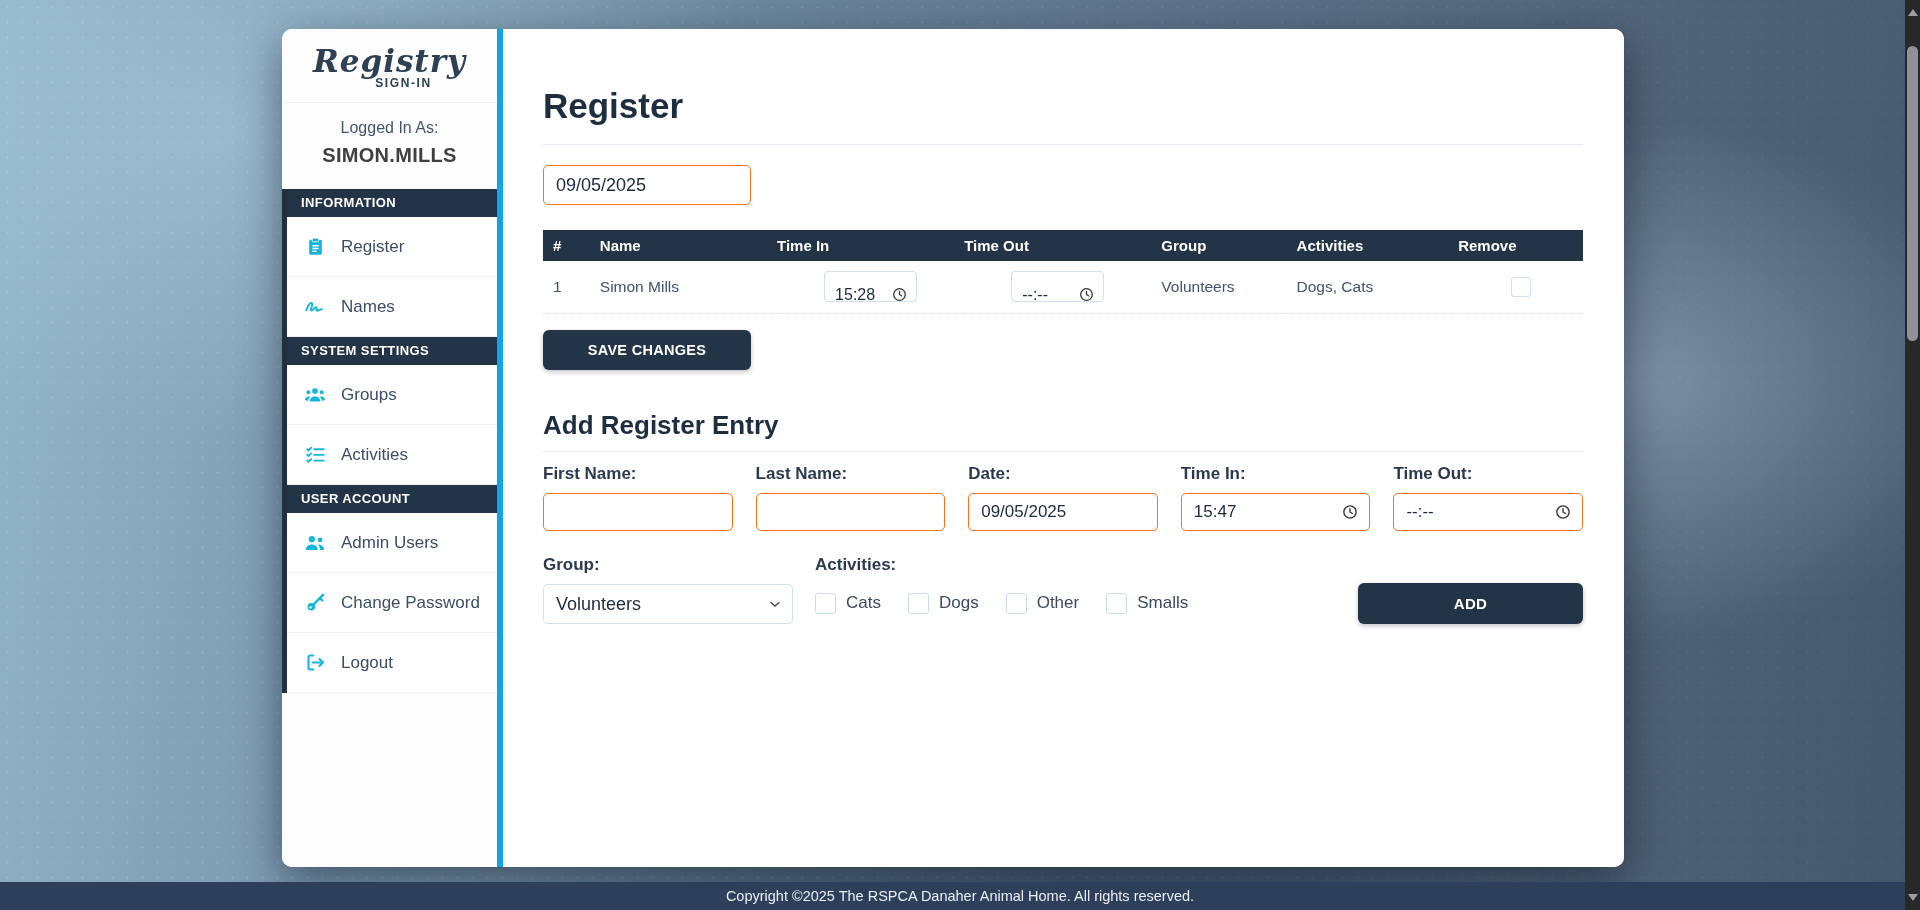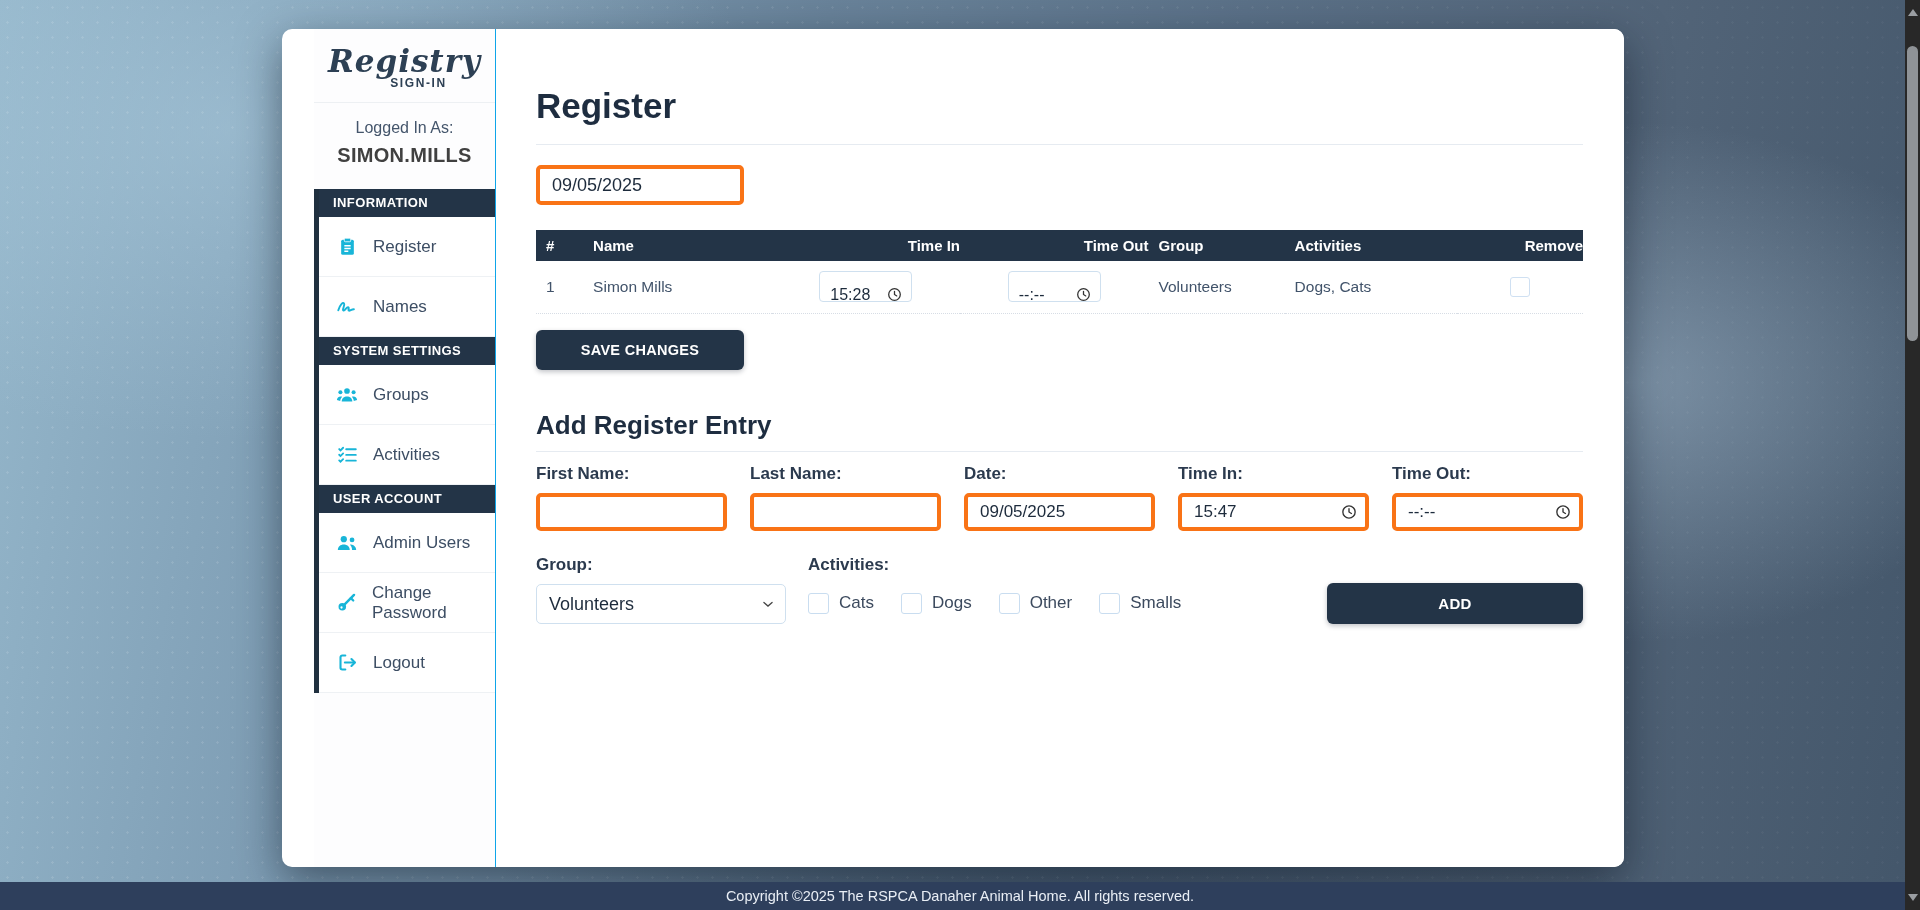--- a/index.html
+++ b/index.html
@@ -22,21 +22,21 @@
   }
 
   
   .card {
     position:absolute; left:282px; top:29px; width:1342px; height:838px;
     background:#fff; border-radius:10px; overflow:hidden; display:flex;
     box-shadow:0 14px 44px rgba(8,18,32,.5); z-index:2;
   }
 
   
-  .sidebar { width:182px; flex-shrink:0; background:#fdfdfe; border-right:1px solid #0ea5e9;margin-left:32px; }
+  .sidebar { width:221px; flex-shrink:0; background:#fdfdfe; border-right:6px solid #0ea5e9; }
   .logo-block { padding:17px 0 12px; text-align:center; border-bottom:1px solid #edf0f3; cursor:pointer; }
   .logo-script {
     font-family:"DejaVu Serif", serif; font-style:italic; font-weight:bold;
     font-size:31px; color:#2d4054; letter-spacing:1px; line-height:1;
   }
   .logo-sub {
     font-size:12px; font-weight:bold; letter-spacing:1.6px; color:#2d4054;
     margin-top:-1px; transform:translateX(14px);
   }
   .login-block { text-align:center; padding:16px 0 22px; }
@@ -56,36 +56,36 @@
   .nav-label { font-size:17px; color:#3d4e64; }
 
   
   .main { flex:1; padding:53px 41px 0 40px; background:#fff; position:relative; }
   h1.page-title { font-size:35px; font-weight:800; color:#1e2d40; margin:4px 0 18px; }
   .rule { border:none; border-top:1px solid #e6ebf1; }
   h2.section-title { font-size:26px; font-weight:800; color:#1e2d40; margin-top:40px; }
   h2.section-title + .rule { margin-top:10px; }
 
   .text-input {
-    height:40px; border:4px solid #f97316; border-radius:5px; background:#fff;
+    height:40px; border:1px solid #f97316; border-radius:5px; background:#fff;
     font-family:inherit; font-size:18px; color:#1d2b3c; padding:0 12px; outline:none;
   }
   .date-top { margin-top:20px; width:208px; display:block; }
 
   
   table.register { margin-top:25px; width:100%; border-collapse:collapse; table-layout:fixed; }
   table.register col.c-num{width:4.5%} table.register col.c-name{width:18%}
   table.register col.c-tin{width:18%} table.register col.c-tout{width:18%}
   table.register col.c-grp{width:13%} table.register col.c-act{width:16.5%}
   table.register col.c-rem{width:12%}
   table.register thead th {
     background:#233447; color:#fff; font-size:15px; font-weight:700;
     height:31px; text-align:left; padding:0 0 0 10px;
   }
-  table.register thead th.center { text-align:right; padding:0; }
+  table.register thead th.center { text-align:left; padding:0; }
   table.register tbody td {
     height:52px; font-size:15.5px; color:#41536a; padding-left:10px;
     border-bottom:1px dotted #d7dde5;
   }
   table.register tbody td.center { text-align:center; padding-left:0; }
 
   .time-box {
     display:inline-flex; align-items:center; justify-content:space-between;
     width:93px; height:31px; border:1px solid #cfe0ef; border-radius:4px;
     background:#fff; padding:16px 8px 0 10px; vertical-align:middle;
@@ -121,21 +121,21 @@
   .select-wrap select {
     appearance:none; -webkit-appearance:none; width:250px; height:40px;
     border:1px solid #cfe0ef; border-radius:5px; background:#fff;
     font-family:inherit; font-size:18px; color:#1d2b3c; padding:0 30px 0 12px; outline:none;
   }
   .select-chevron { position:absolute; right:11px; top:13px; pointer-events:none; }
   .activities-col { margin-left:22px; }
   .checks { display:flex; align-items:center; height:40px; gap:27px; }
   .check-item { display:flex; align-items:flex-start; gap:10px; font-size:17px; color:#3c4a5e; }
   .check-item .cbx { width:21px; height:21px; border-color:#c9ddf0; }
-  .add-btn { margin-left:auto; align-self:flex-end; width:256px; height:41px; font-size:15px; }
+  .add-btn { margin-left:auto; align-self:flex-end; width:225px; height:41px; font-size:15px; }
 
   
   .footer {
     position:absolute; left:0; right:0; bottom:0; height:28px; background:#2e3f5c;
     display:flex; align-items:center; justify-content:center; z-index:3;
   }
   .footer-text { font-size:14.5px; color:#e9eef5; }
 
   .scrollbar {
     position:absolute; right:0; top:0; bottom:0; width:15px; background:#282828; z-index:6;

